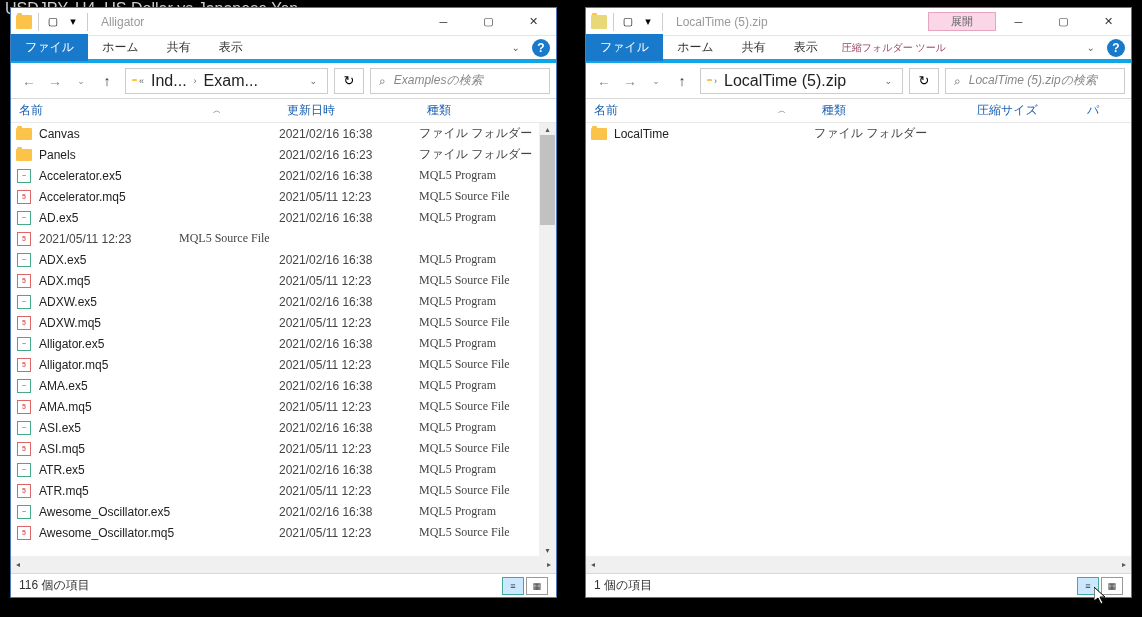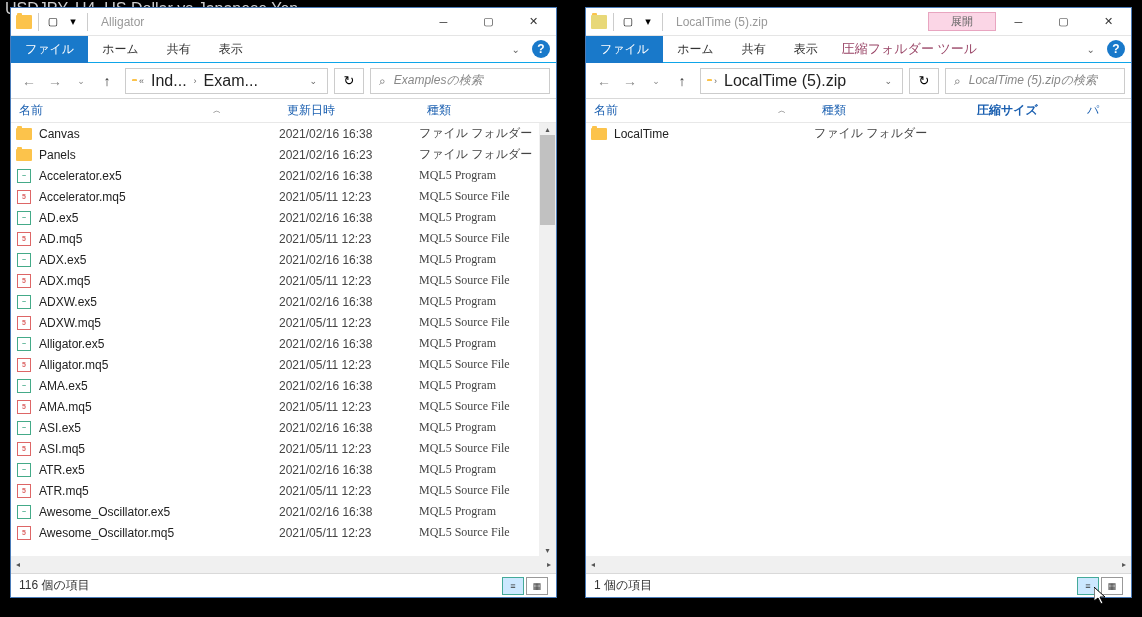--- a/index.html
+++ b/index.html
@@ -13,24 +13,24 @@
 .tb-icon { width: 18px; height: 18px; display: flex; align-items: center; justify-content: center; font-size: 11px; }
 .tb-folder { width: 16px; height: 14px; background: #fcc34b; border-radius: 1px; position: relative; }
 .tb-folder::before { content: ""; position: absolute; top: -2px; left: 1px; width: 5px; height: 2px; background: #fcc34b; border-radius: 1px 1px 0 0; }
 .tb-sep { width: 1px; height: 18px; background: #ccc; margin: 0 3px; }
 .tb-title { flex: 1; font-size: 12px; color: #999; padding-left: 6px; }
 .tb-extend { display: flex; flex-direction: column; align-items: center; background: #fbd6e6; border: 1px solid #e8a5c0; padding: 1px 22px; margin-left: 4px; }
 .tb-extend-label { font-size: 11px; color: #666; }
 .tb-controls { display: flex; margin-left: auto; }
 .tb-btn { width: 45px; height: 26px; display: flex; align-items: center; justify-content: center; font-size: 11px; color: #333; cursor: pointer; }
 
-.ribbon { height: 27px; display: flex; align-items: center; background: #fff; border-bottom: 1px solid #0ea5e9; }
+.ribbon { height: 27px; display: flex; align-items: center; background: #fff; border-bottom: 4px solid #0ea5e9; }
 .rib-tab { padding: 5px 14px; font-size: 12px; color: #333; cursor: pointer; }
 .rib-file { background: #1979ca; color: #fff; }
-.rib-tool { color: #946; font-size: 13px; padding: 3px 10px; }
+.rib-tool { color: #946; font-size: 10px; padding: 3px 10px; }
 .rib-spacer { flex: 1; }
 .rib-chev { padding: 0 6px; color: #666; font-size: 10px; }
 .rib-help { width: 18px; height: 18px; border-radius: 50%; background: #1979ca; color: #fff; display: flex; align-items: center; justify-content: center; font-size: 12px; margin: 0 6px; font-weight: bold; }
 
 .navbar { height: 36px; display: flex; align-items: center; padding: 3px 6px; gap: 2px; border-bottom: 1px solid #d9d9d9; }
 .nav-btn { width: 24px; height: 24px; display: flex; align-items: center; justify-content: center; color: #888; font-size: 14px; cursor: pointer; }
 .nav-btn.active { color: #333; }
 .addr-bar { flex: 1; height: 26px; border: 1px solid #ccc; display: flex; align-items: center; margin: 0 4px; }
 .addr-icon { padding: 0 5px; }
 .addr-crumb { padding: 0 4px; font-size: 16px; color: #222; cursor: pointer; display: flex; align-items: center; gap: 3px; white-space: nowrap; overflow: hidden; }
@@ -41,21 +41,21 @@
 .search-icon { padding: 0 8px; color: #777; font-size: 12px; }
 .search-ph { font-size: 12px; color: #888; font-style: italic; }
 
 .content { flex: 1; display: flex; flex-direction: column; overflow: hidden; position: relative; }
 .col-headers { height: 24px; display: flex; align-items: center; border-bottom: 1px solid #e8e8e8; flex-shrink: 0; }
 .col-h { font-size: 12px; color: #1a5fb0; padding: 0 8px; display: flex; align-items: center; gap: 20px; }
 .col-name { width: 268px; }
 .col-name2 { width: 228px; }
 .col-date { width: 140px; }
 .col-type { flex: 1; }
-.col-size { width: 110px; font-weight: bold; }
+.col-size { width: 110px; }
 .col-sort { font-size: 8px; color: #666; margin-left: auto; padding-right: 50px; }
 
 .file-list { flex: 1; overflow-y: auto; overflow-x: hidden; }
 .file-row { height: 21px; display: flex; align-items: center; padding: 0 4px; font-size: 12px; color: #222; cursor: pointer; }
 .fr-icon { width: 18px; height: 16px; margin-right: 6px; display: flex; align-items: center; justify-content: center; flex-shrink: 0; }
 .ico-folder { width: 16px; height: 12px; background: #fcc34b; border-radius: 1px; position: relative; }
 .ico-folder::before { content: ""; position: absolute; top: -2px; left: 1px; width: 5px; height: 2px; background: #fcc34b; border-radius: 1px 1px 0 0; }
 .ico-ex5 { width: 14px; height: 14px; background: #fff; border: 1px solid #4a8; display: flex; align-items: center; justify-content: center; font-size: 7px; color: #4a8; font-weight: bold; }
 .ico-mq5 { width: 14px; height: 14px; background: #fff; border: 1px solid #d66; display: flex; align-items: center; justify-content: center; font-size: 7px; color: #d66; font-weight: bold; }
 .fr-name { width: 240px; white-space: nowrap; overflow: hidden; }
@@ -183,21 +183,20 @@
             <span class="ico-ex5">~</span>
           </span>
           <span class="fr-name">AD.ex5</span>
           <span class="fr-date">2021/02/16 16:38</span>
           <span class="fr-type">MQL5 Program</span>
         </div>
         <div class="file-row">
           <span class="fr-icon">
             <span class="ico-mq5">5</span>
           </span>
-          <span class="fr-name">AD.mq5</span>
           <span class="fr-date">2021/05/11 12:23</span>
           <span class="fr-type">MQL5 Source File</span>
         </div>
         <div class="file-row">
           <span class="fr-icon">
             <span class="ico-ex5">~</span>
           </span>
           <span class="fr-name">ADX.ex5</span>
           <span class="fr-date">2021/02/16 16:38</span>
           <span class="fr-type">MQL5 Program</span>

